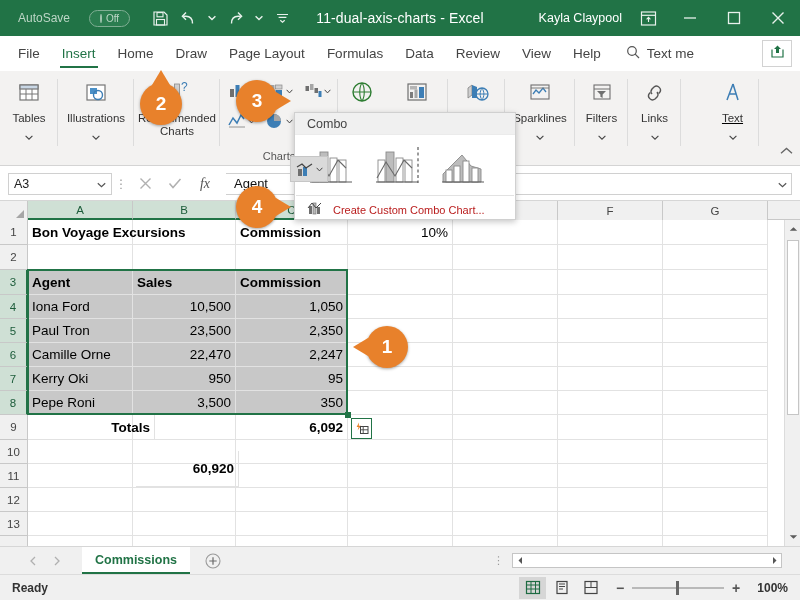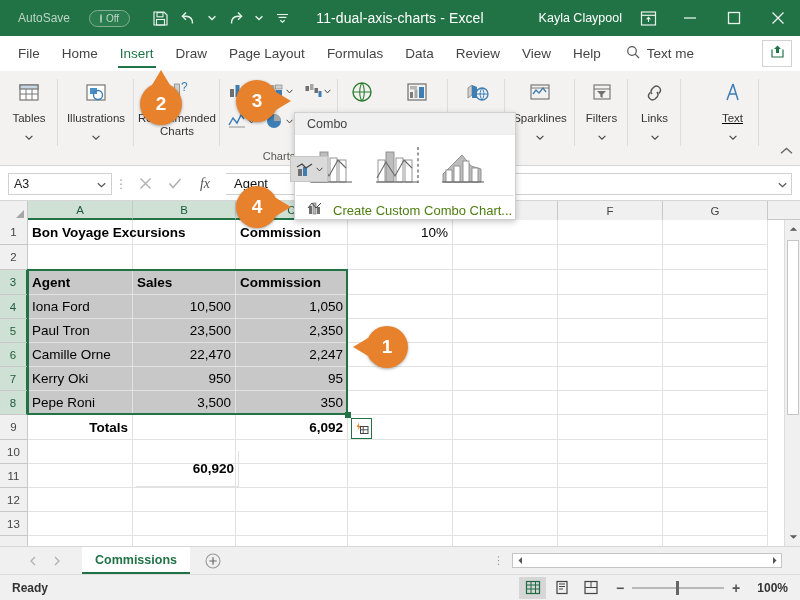--- a/index.html
+++ b/index.html
@@ -109,21 +109,21 @@
   .combo-head {
     height: 22px; background: #f0f0f0; display: flex; align-items: center;
     padding-left: 12px; font-size: 12.5px; color: #444; border-bottom: 1px solid #ebebeb;
   }
   .combo-gallery { display: flex; padding: 6px 8px 4px 10px; gap: 10px; }
   .combo-item { width: 56px; height: 50px; display: flex; align-items: center; justify-content: center; }
   .combo-divider { height: 1px; background: #e2e2e2; margin: 0 1px; }
   .combo-action {
     display: flex; align-items: center; gap: 9px; padding: 5px 0 5px 12px; height: 28px;
   }
-  .combo-action-label { font-size: 13px; color: #4d7c0f; }
+  .combo-action-label { font-size: 11px; color: #b91c1c; }
 
   
   .fbar {
     position: absolute; top: 167px; left: 0; width: 800px; height: 34px;
     background: #fff; display: flex; align-items: center; border-bottom: 1px solid #d6d6d6;
   }
   .namebox {
     margin-left: 8px; width: 104px; height: 22px; border: 1px solid #d0d0d0;
     display: flex; align-items: center; padding: 0 5px; font-size: 12.5px; color: #222;
   }
@@ -333,22 +333,22 @@
       <span class="tb-icon">
         <svg width="14" height="14" viewBox="0 0 14 14">
             <path d="M1.5 1.5 12.5 12.5M12.5 1.5 1.5 12.5" stroke="#e8f1ec" stroke-width="1.4"></path>
           </svg>
       </span>
     </div>
   </div>
 
   <div class="tabbar">
     <div class="tab first">File</div>
+    <div class="tab active">Insert</div>
     <div class="tab">Home</div>
-    <div class="tab active">Insert</div>
     <div class="tab">Draw</div>
     <div class="tab">Page Layout</div>
     <div class="tab">Formulas</div>
     <div class="tab">Data</div>
     <div class="tab">Review</div>
     <div class="tab">View</div>
     <div class="tab">Help</div>
     <div class="tellme">
       <span>
         <svg width="14" height="14" viewBox="0 0 14 14">
@@ -866,21 +866,21 @@
         <div class="cell r shaded" style="left: 208px; top: 99px; width: 112px; height: 24px;">2,350</div>
         <div class="cell shaded" style="left: 0px; top: 123px; width: 105px; height: 24px;">Camille  Orne</div>
         <div class="cell r shaded" style="left: 105px; top: 123px; width: 103px; height: 24px;">22,470</div>
         <div class="cell r shaded" style="left: 208px; top: 123px; width: 112px; height: 24px;">2,247</div>
         <div class="cell shaded" style="left: 0px; top: 147px; width: 105px; height: 24px;">Kerry Oki</div>
         <div class="cell r shaded" style="left: 105px; top: 147px; width: 103px; height: 24px;">950</div>
         <div class="cell r shaded" style="left: 208px; top: 147px; width: 112px; height: 24px;">95</div>
         <div class="cell shaded" style="left: 0px; top: 171px; width: 105px; height: 24px;">Pepe Roni</div>
         <div class="cell r shaded" style="left: 105px; top: 171px; width: 103px; height: 24px;">3,500</div>
         <div class="cell r shaded" style="left: 208px; top: 171px; width: 112px; height: 24px;">350</div>
-        <div class="cell b r" style="left: 0px; top: 195px; width: 105px; height: 25px; padding-left: 28px;">Totals</div>
+        <div class="cell b r" style="left: 0px; top: 195px; width: 127px; height: 25px; padding-left: 28px;">Totals</div>
         <div class="cell b r" style="left: 108px; top: 195px; width: 103px; height: 36px; margin-top: 36px;">60,920</div>
         <div class="cell b r" style="left: 208px; top: 195px; width: 112px; height: 25px;">6,092</div>
         <div class="selbox" style="left: -1px; top: 49px; width: 321px; height: 146px;"></div>
         <div class="selhandle" style="left: 317px; top: 192px;"></div>
         <div class="qa-btn" style="left: 323px; top: 198px;">
           <svg width="14" height="13" viewBox="0 0 14 13">
             <path d="M4 .5 1.6 5h2L2.6 8.6 6 3.8H3.8z" fill="#e8812b"></path>
             <rect x="5.5" y="4.5" width="7.5" height="7" fill="none" stroke="#444" stroke-width="1"></rect>
             <path d="M5.5 7.8h7.5M8.2 4.5v7" stroke="#444" stroke-width=".9"></path>
           </svg>

